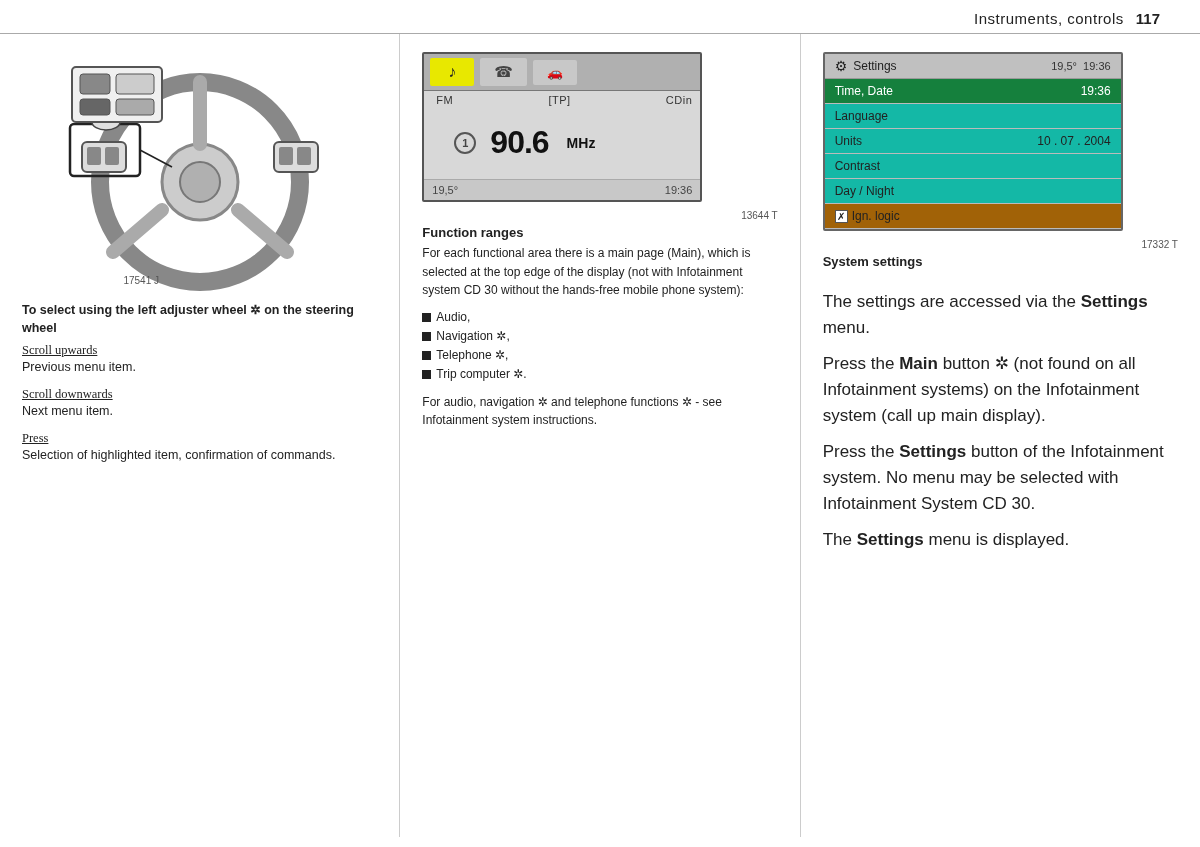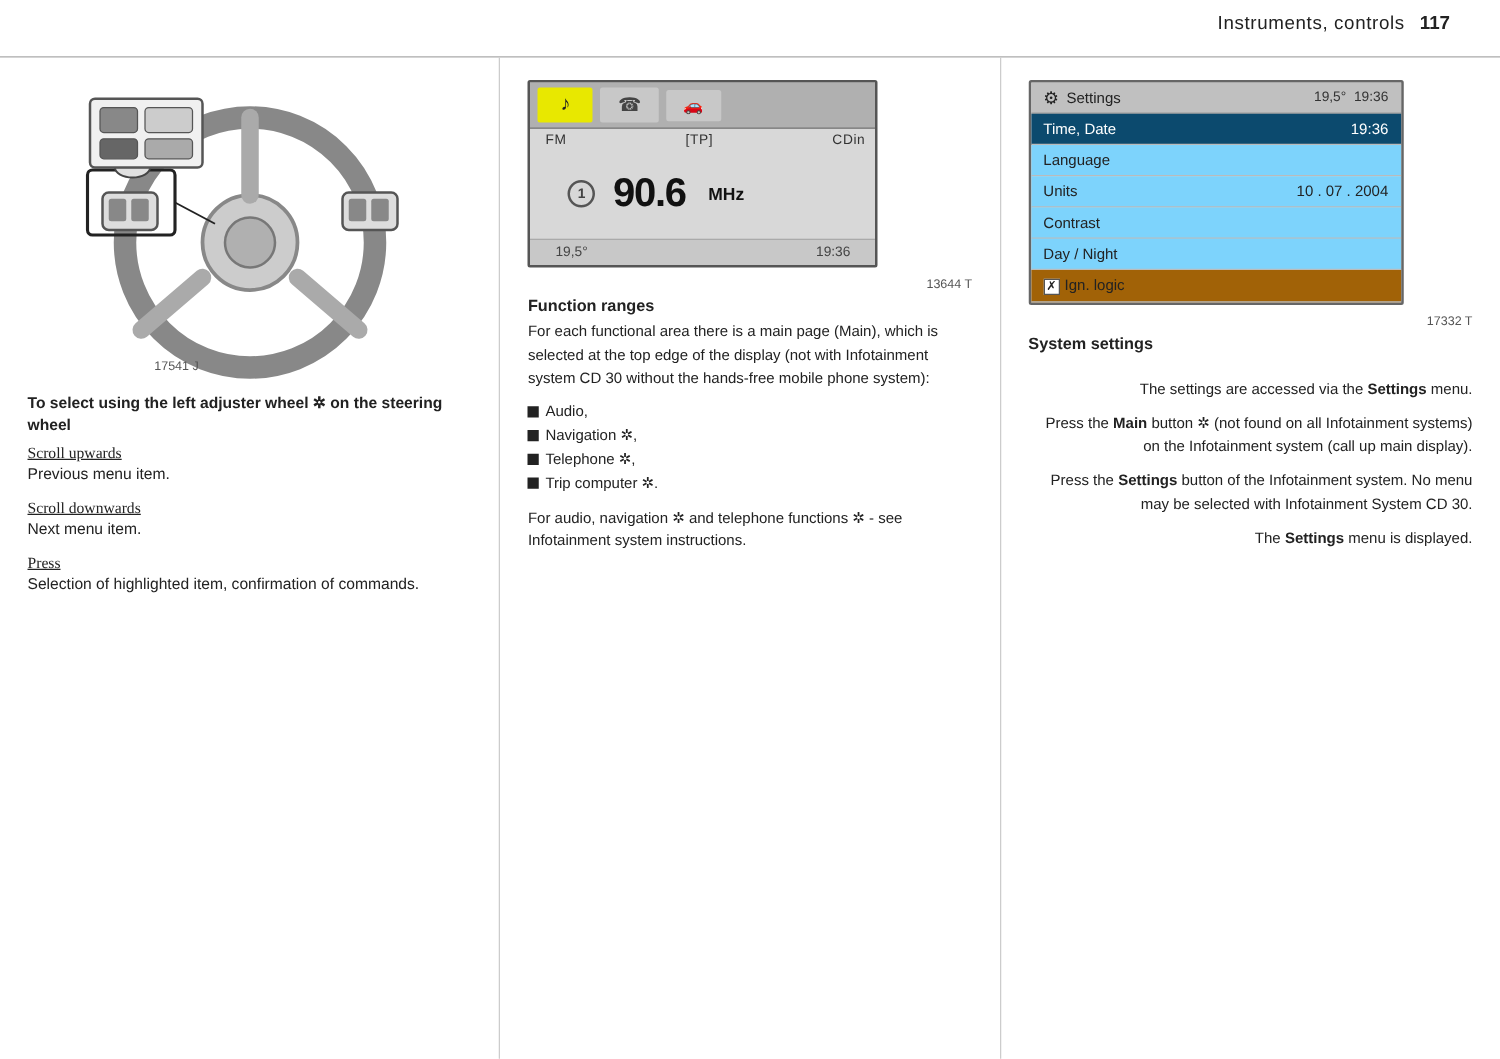--- a/index.html
+++ b/index.html
@@ -11,21 +11,21 @@
       font-size: 13px;
       color: #222;
       overflow: hidden;
     }
 
     
     .header {
       display: flex;
       justify-content: flex-end;
       align-items: center;
-      padding: 10px 40px 18px 40px;
+      padding: 10px 40px 6px 40px;
       border-bottom: 1px solid #aaa;
     }
     .header-title {
       font-size: 15px;
       letter-spacing: 0.5px;
       color: #222;
     }
     .header-page {
       font-size: 15px;
       font-weight: bold;
@@ -164,21 +164,21 @@
     .radio-unit {
       font-size: 14px;
       font-weight: bold;
       color: #111;
       margin-left: 4px;
       text-align: center;
     }
     .radio-bottom {
       display: flex;
       justify-content: space-between;
-      padding: 4px 20px;
+      padding: 4px 8px;
       font-size: 11px;
       color: #444;
       border-top: 1px solid #aaa;
       background: #c8c8c8;
     }
 
     .col2-text { width: 100%; }
     .col2-title {
       font-weight: bold;
       font-size: 13px;
@@ -238,44 +238,44 @@
     .settings-header-right {
       font-size: 11px;
       color: #333;
     }
     .settings-row {
       display: flex;
       justify-content: space-between;
       align-items: center;
       padding: 5px 10px;
       border-bottom: 1px solid #bbb;
-      background: #7dd3fc;
+      background: #14b8a6;
       font-size: 12px;
     }
     .settings-row.active {
-      background: #0c4a6e;
+      background: #15803d;
       color: #fff;
     }
     .settings-row .row-label { font-size: 12px; }
     .settings-row .row-val { font-size: 12px; }
     .settings-row.ign { background: #a16207; }
     .ign-check {
       width: 13px; height: 13px;
       border: 1.5px solid #555;
       display: inline-flex;
       align-items: center;
       justify-content: center;
       font-size: 10px;
       margin-right: 4px;
       background: #fff;
     }
 
     .col3-text { width: 100%; }
     .col3-title { font-weight: bold; font-size: 13px; margin-bottom: 20px; }
-    .col3-para { font-size: 12px; line-height: 1.55; margin-bottom: 9px; text-align: right; }
+    .col3-para { font-size: 17px; line-height: 1.55; margin-bottom: 9px; }
   </style>
 </head>
 <body>
 
 <div class="header">
   <span class="header-title">Instruments, controls</span>
   <span class="header-page">117</span>
 </div>
 
 <div class="main">

